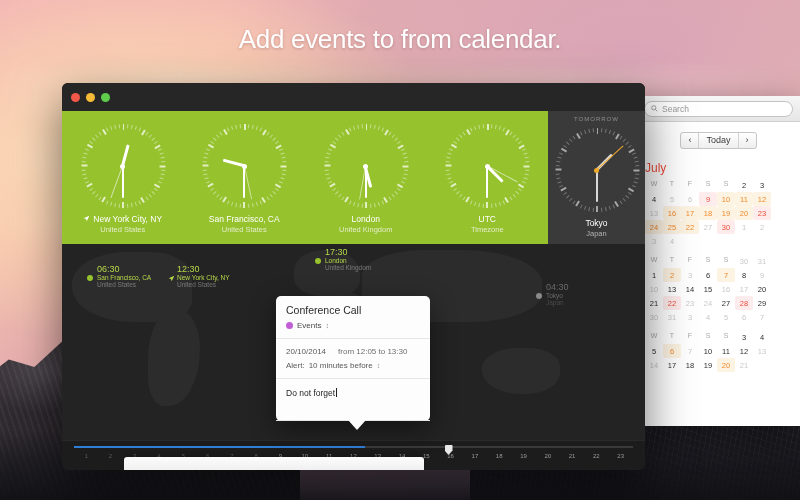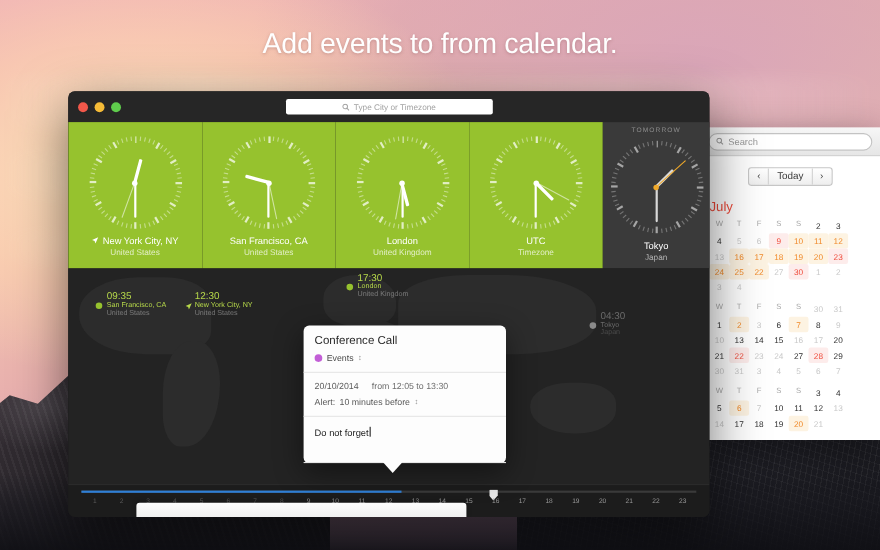--- a/index.html
+++ b/index.html
@@ -68,21 +68,21 @@
 
   
   #headline {
     position:absolute; left:0; top:24px; width:800px; text-align:center;
     color:#ffffff; font-size:26px; font-weight:400; letter-spacing:-0.3px;
     text-shadow: 0 1px 3px rgba(120,70,70,0.35);
   }
 
   
   #calendar-window {
-    position:absolute; left:637px; top:116px; width:163px; height:284px;
+    position:absolute; left:637px; top:96px; width:163px; height:330px;
     background:#ffffff; border-radius:5px 0 0 5px;
     box-shadow: 0 10px 34px rgba(0,0,0,0.42);
     overflow:hidden;
   }
   .cal-toolbar {
     height:26px; background:linear-gradient(180deg,#f6f6f6,#e6e6e6);
     border-bottom:1px solid #cfcfcf; display:flex; align-items:center;
     padding:0 7px;
   }
   .cal-search {
@@ -205,21 +205,21 @@
   .bottom-bar {
     position:absolute; left:62px; bottom:-1px; width:300px; height:14px;
     background:linear-gradient(180deg,#fcfcfc,#efefef);
     border-radius:3px 3px 0 0; box-shadow:0 -1px 4px rgba(0,0,0,0.25);
     display:flex; align-items:center; gap:10px; padding:0 10px;
   }
   .bottom-bar span { font-size:6px; color:#b4b4b4; }
 
   
   #event-dialog {
-    position:absolute; left:276px; top:296px; width:184px;
+    position:absolute; left:276px; top:296px; width:154px;
     background:#fdfdfd; border-radius:5px;
     box-shadow: 0 8px 26px rgba(0,0,0,0.45);
     font-size:8px; color:#333; overflow:visible;
   }
   #event-dialog .tail {
     position:absolute; left:72px; bottom:-9px; width:18px; height:10px;
     background:#fdfdfd; clip-path: polygon(0 0, 100% 0, 50% 100%);
   }
   .dlg-sec { padding:8px 10px; border-bottom:1px solid #e6e6e6; }
   .dlg-title { font-size:10.5px; color:#2a2a2a; margin-bottom:5px; }
@@ -376,27 +376,20 @@
     </div>
 </div>
 
 <div id="clock-window">
 
   <div class="cw-titlebar">
     <div class="lights">
       <span class="l-close"></span>
       <span class="l-min"></span>
       <span class="l-max"></span>
-    </div>
-    <div class="cw-search">
-      <svg width="7" height="7" viewBox="0 0 10 10">
-        <circle cx="4" cy="4" r="3" fill="none" stroke="#a2a2a2" stroke-width="1.3"></circle>
-        <line x1="6.2" y1="6.2" x2="9" y2="9" stroke="#a2a2a2" stroke-width="1.3"></line>
-      </svg>
-      <span>Type City or Timezone</span>
     </div>
   </div>
 
   <div class="clock-strip" id="clock-strip">
       <div class="clock-card">
         <div class="clock-face">
           <div class="dial">
             <div class="tick major" style="transform: rotate(0deg);"></div>
             <div class="tick" style="transform: rotate(6deg);"></div>
             <div class="tick" style="transform: rotate(12deg);"></div>
@@ -773,21 +766,21 @@
   <div class="map-area">
     <div class="landmass" style="left:10px;  top:8px;   width:120px; height:70px; border-radius:45% 35% 30% 50%;"></div>
     <div class="landmass" style="left:86px;  top:66px;  width:52px;  height:96px; border-radius:50% 40% 60% 30%;"></div>
     <div class="landmass" style="left:232px; top:6px;   width:66px;  height:46px; border-radius:45% 50% 35% 40%;"></div>
     <div class="landmass" style="left:240px; top:48px;  width:78px;  height:92px; border-radius:40% 45% 50% 45%;"></div>
     <div class="landmass" style="left:300px; top:6px;   width:180px; height:72px; border-radius:35% 45% 40% 35%;"></div>
     <div class="landmass" style="left:420px; top:104px; width:78px;  height:46px; border-radius:45% 40% 45% 50%;"></div>
     <div id="map-markers">
         <div class="marker m-green" style="left: 35px; top: 20px;">
           <div class="dot"></div>
-          <div class="m-time">09:35</div>
+          <div class="m-time">06:30</div>
           <div class="m-city">San Francisco, CA</div>
           <div class="m-country">United States</div>
         </div>
         <div class="marker m-green" style="left: 115px; top: 20px;">
           <div class="navarrow"><svg width="7" height="7" viewBox="0 0 10 10">
               <path d="M9 1 L1 4.6 L4.3 5.7 L5.4 9 Z" fill="currentColor"></path>
             </svg></div>
           <div class="m-time">12:30</div>
           <div class="m-city">New York City, NY</div>
           <div class="m-country">United States</div>

